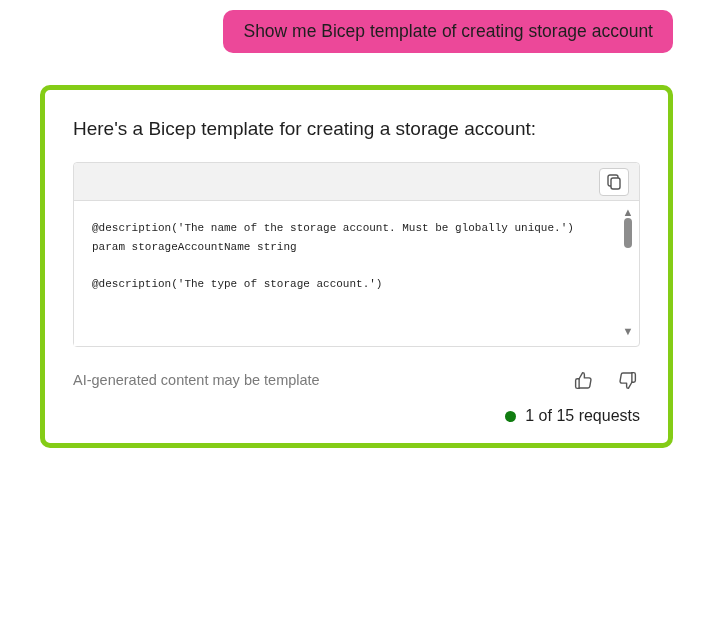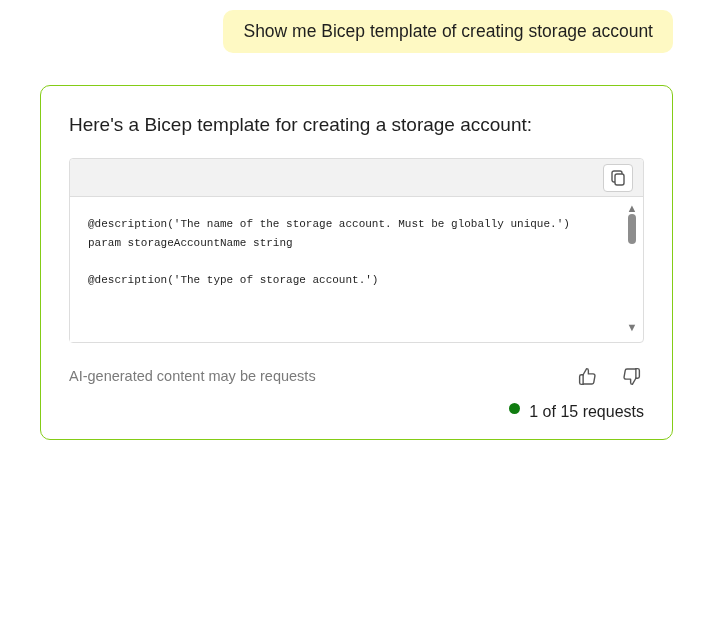--- a/index.html
+++ b/index.html
@@ -8,29 +8,29 @@
       background: #ffffff;
       width: 703px;
       height: 618px;
       overflow: hidden;
       padding: 0;
     }
     .chat-container { padding: 10px 30px 10px 40px; }
 
     .user-row { display: flex; justify-content: flex-end; margin-bottom: 32px; }
     .user-bubble {
-      background: #fef9c3;
+      background: #ec4899;
       padding: 11px 20px;
       border-radius: 10px;
       font-size: 17.5px;
       color: #1f1f1f;
     }
 
     .assistant-card {
-      border: 1px solid #84cc16;
+      border: 5px solid #84cc16;
       border-radius: 10px;
       padding: 28px 28px 18px 28px;
       background: #fff;
     }
 
     .intro-text {
       font-size: 19px;
       color: #1f1f1f;
       margin-bottom: 22px;
       font-weight: 400;
@@ -121,21 +121,21 @@
     .feedback-icon {
       width: 26px; height: 26px;
       display: flex; align-items: center; justify-content: center;
       cursor: pointer;
       color: #555;
     }
 
     .request-row {
       display: flex;
       justify-content: flex-end;
-      align-items: flex-start;
+      align-items: center;
       gap: 9px;
       margin-top: 14px;
       font-size: 16px;
       color: #1f1f1f;
     }
     .dot {
       width: 11px; height: 11px;
       background: #107c10;
       border-radius: 50%;
     }
@@ -173,21 +173,21 @@
           <div class="scroll-track">
             <div class="scroll-thumb"></div>
           </div>
           <div class="scroll-arrow">▼</div>
         </div>
       </div>
     </div>
 
 
     <div class="disclaimer-row">
-      <span>AI-generated content may be requests</span>
+      <span>AI-generated content may be template</span>
       <div class="feedback-icons">
         <div class="feedback-icon">
           <svg width="21" height="21" viewBox="0 0 24 24" fill="none" stroke="currentColor" stroke-width="1.6" stroke-linecap="round" stroke-linejoin="round">
             <path d="M7 10v11"></path>
             <path d="M7 21H5a2 2 0 0 1-2-2v-7a2 2 0 0 1 2-2h2"></path>
             <path d="M7 10l4-7a2 2 0 0 1 2 2v4h5.5a2 2 0 0 1 2 2.3l-1.3 7.5a2 2 0 0 1-2 1.7H7"></path>
           </svg>
         </div>
         <div class="feedback-icon">
           <svg width="21" height="21" viewBox="0 0 24 24" fill="none" stroke="currentColor" stroke-width="1.6" stroke-linecap="round" stroke-linejoin="round">

